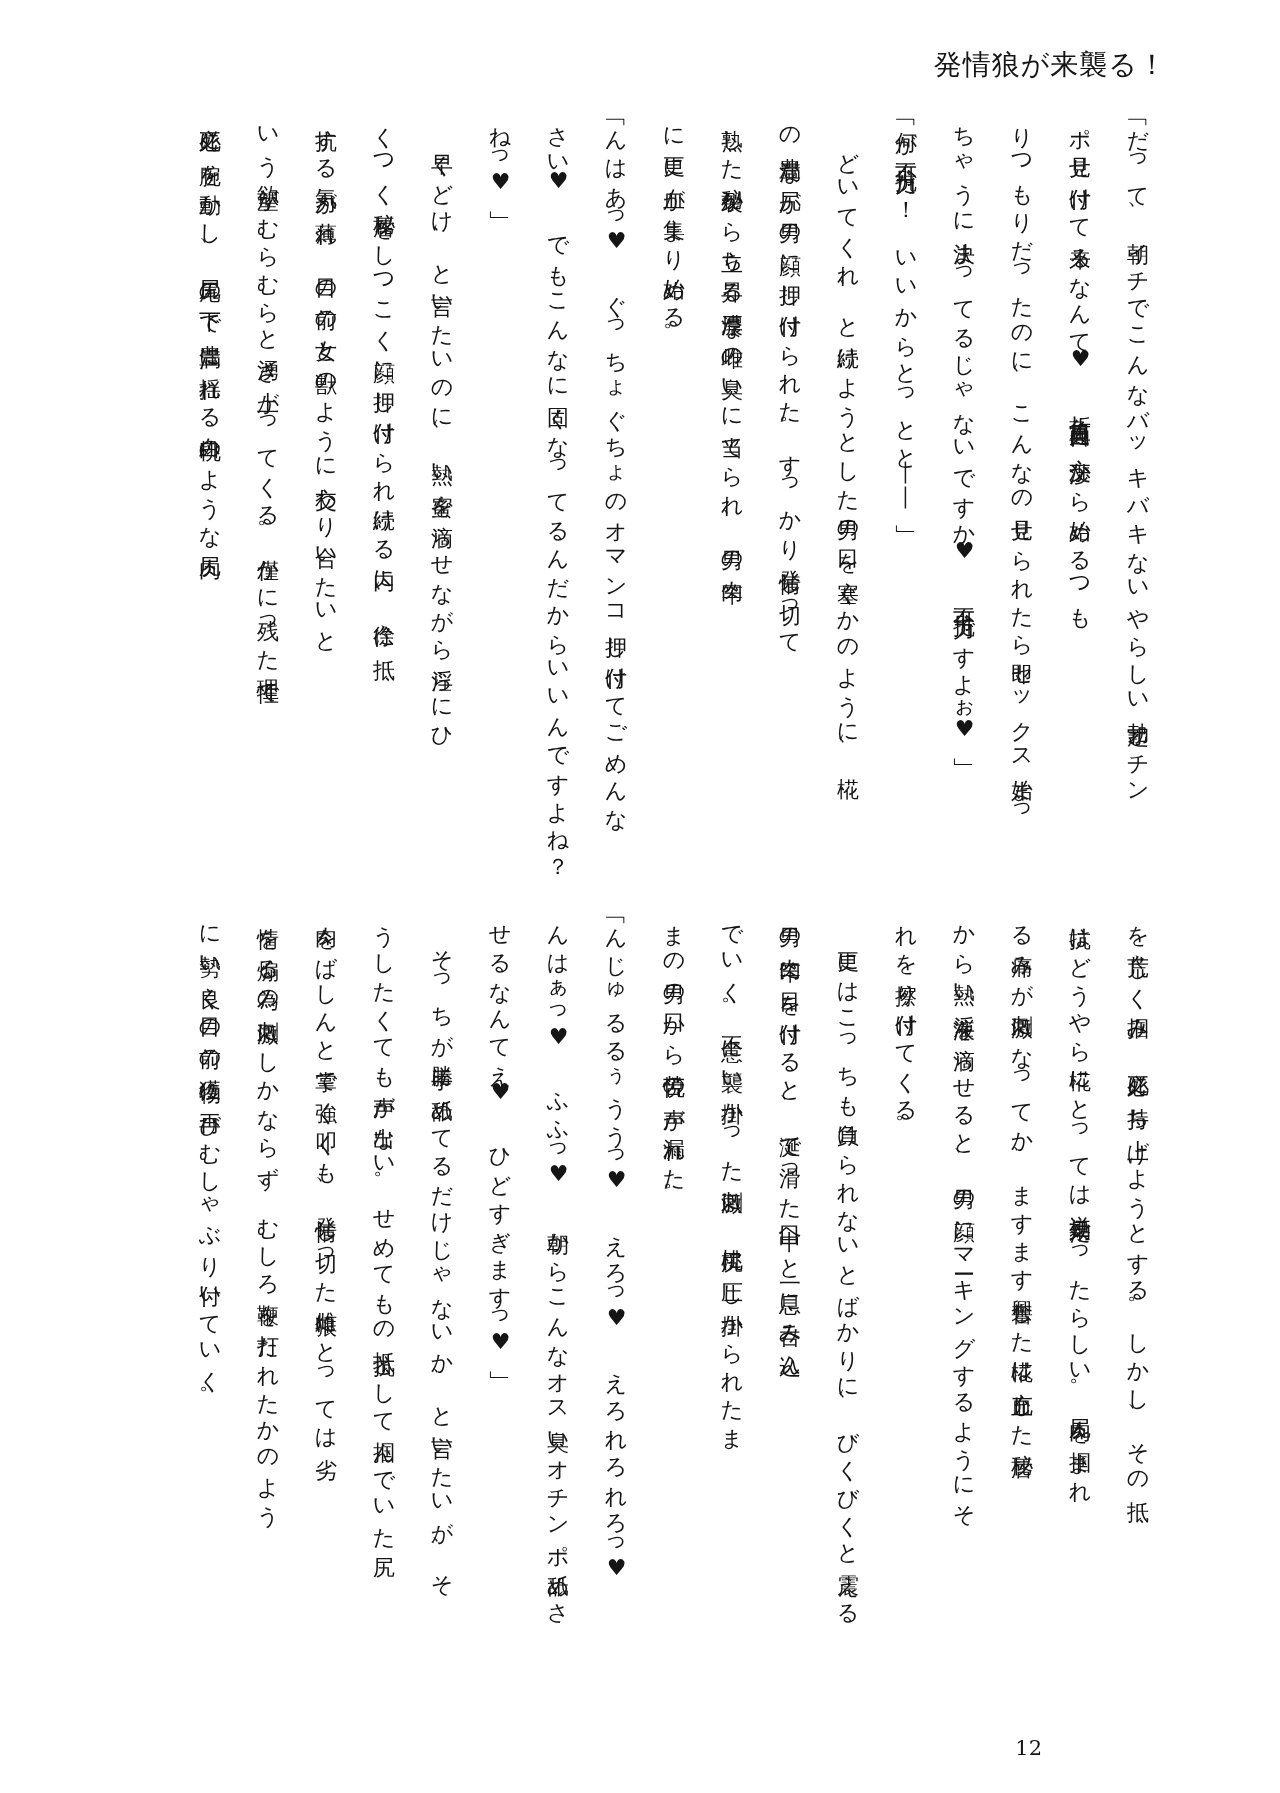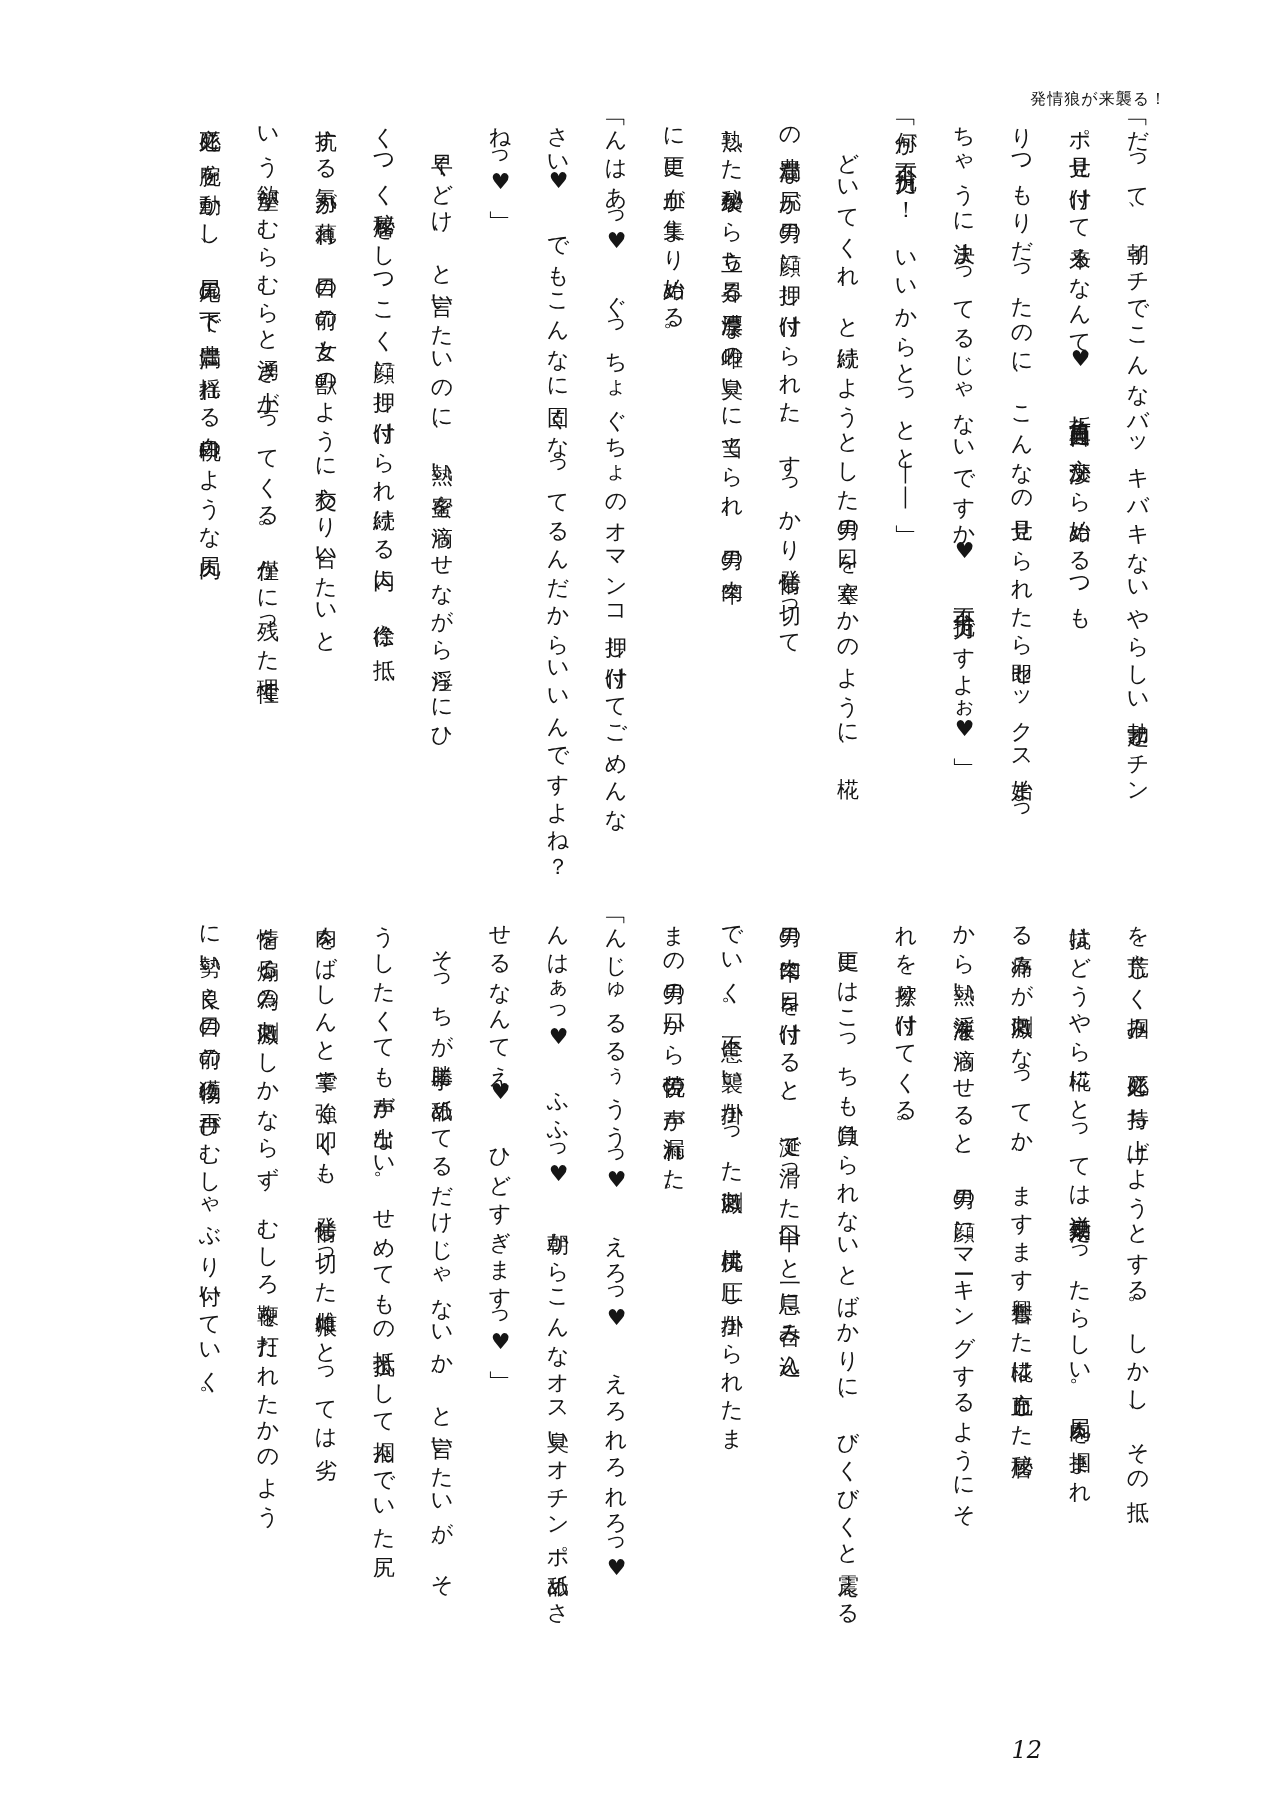--- a/index.html
+++ b/index.html
@@ -12,24 +12,23 @@
     position: relative;
     background: #ffffff;
     color: #151515;
     font-family: "DejaVu Serif", "Liberation Serif", serif;
     overflow: hidden;
   }
   .page-header {
     position: absolute;
     top: 46px;
     right: 113px;
-    font-size: 16px;
+    font-size: 28px;
     letter-spacing: 1px;
     white-space: nowrap;
-    margin-top: 43px;
   }
   .vblock {
     position: absolute;
     right: 113px;
     height: 762px;
     writing-mode: vertical-rl;
     text-orientation: mixed;
     font-size: 22px;
     letter-spacing: 3px;
     white-space: nowrap;
@@ -38,22 +37,21 @@
   .vblock-bottom { top: 910px; }
   .vblock p {
     margin: 0;
     padding: 0;
     line-height: 58px; 
   }
   .page-number {
     position: absolute;
     top: 1736px;
     right: 238px;
-    font-size: 24px;
-    font-style: italic;
+    font-size: 21px;
   }
 </style>
 </head>
 <body>
 
 <div class="page-header">発情狼が来襲る！</div>
 
 <div class="vblock vblock-top">
   <p>「だって、朝イチでこんなバッキバキないやらしい勃起オチン</p>
   <p>ポ見せ付けて来るなんて♥　折角真面目に交渉から始めるつも</p>

